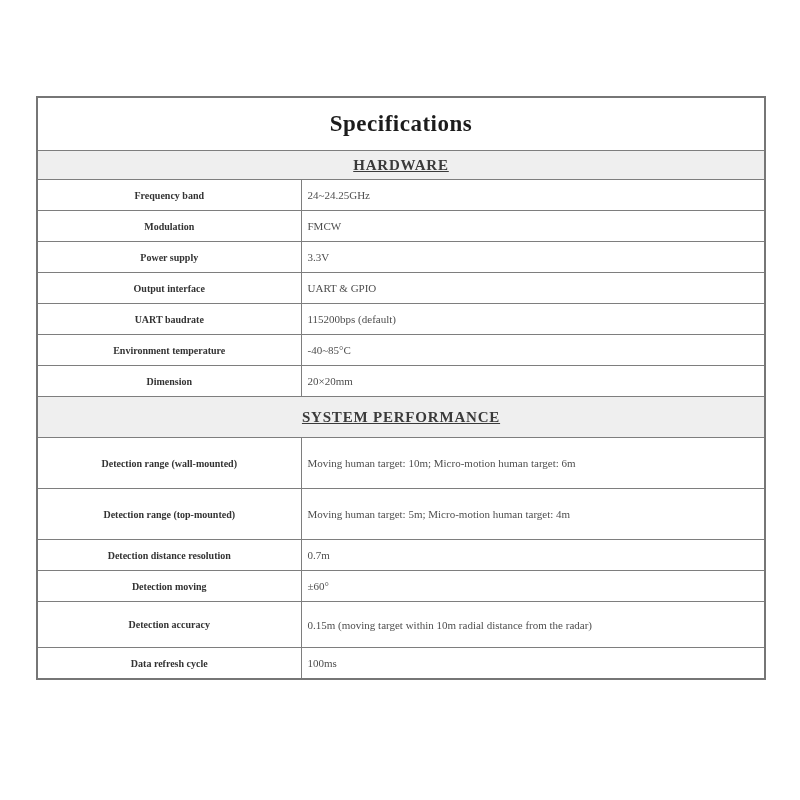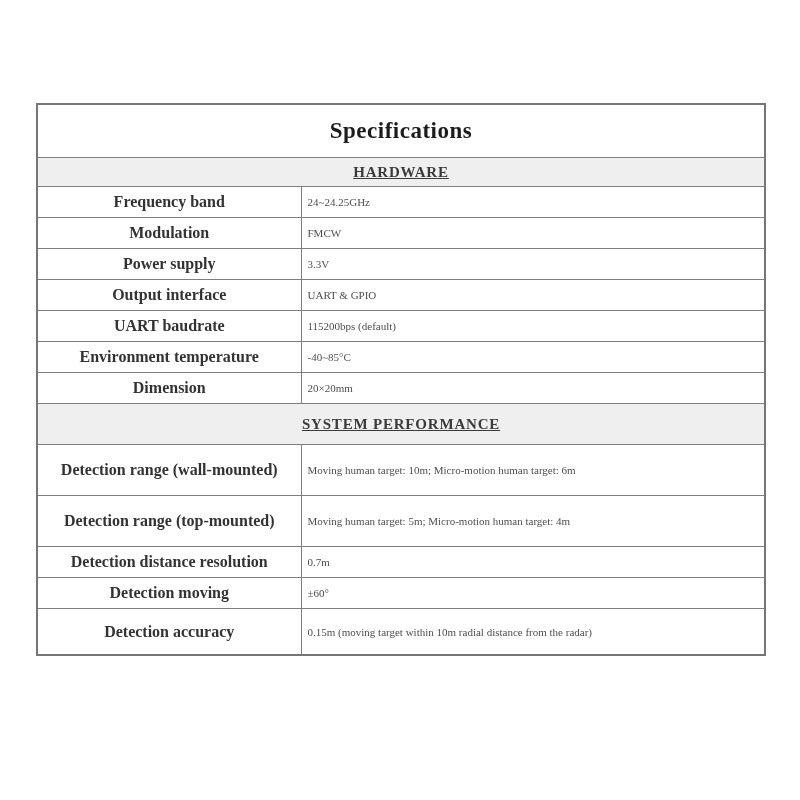--- a/index.html
+++ b/index.html
@@ -10,21 +10,21 @@
   body {
     width: 800px;
     height: 800px;
     position: relative;
     font-family: "Liberation Serif", "DejaVu Serif", serif;
     -webkit-font-smoothing: antialiased;
   }
   .spec-wrapper {
     position: absolute;
     left: 36px;
-    top: 103px;
+    top: 96px;
     width: 728px;
   }
   table.spec-table {
     width: 100%;
     border-collapse: collapse;
     table-layout: fixed;
     border: 2px solid #767676;
   }
   table.spec-table td {
     border: 1px solid #7e7e7e;
@@ -53,21 +53,21 @@
     font-size: 15px;
     letter-spacing: 0.8px;
     text-decoration: underline;
   }
   tr.section-row.hw td { height: 28px; }
   tr.section-row.sp td { height: 40px; }
 
   tr.data-row td.cell-label {
     text-align: center;
     font-weight: bold;
-    font-size: 16px;
+    font-size: 10px;
     color: #333333;
     padding: 0 8px;
   }
   tr.data-row td.cell-value {
     text-align: left;
     font-size: 11px;
     color: #4e4e4e;
     padding: 0 10px 0 6px;
   }
   tr.data-row td { height: 30px; }
@@ -140,15 +140,19 @@
         <td class="cell-value">0.7m</td>
       </tr>
       <tr class="data-row">
         <td class="cell-label">Detection moving</td>
         <td class="cell-value">±60°</td>
       </tr>
       <tr class="data-row med">
         <td class="cell-label">Detection accuracy</td>
         <td class="cell-value">0.15m (moving target within 10m radial distance from the radar)</td>
       </tr>
+      <tr class="data-row">
+        <td class="cell-label">Data refresh cycle</td>
+        <td class="cell-value">100ms</td>
+      </tr>
     </tbody>
   </table>
 </div>
 
 </body></html>

